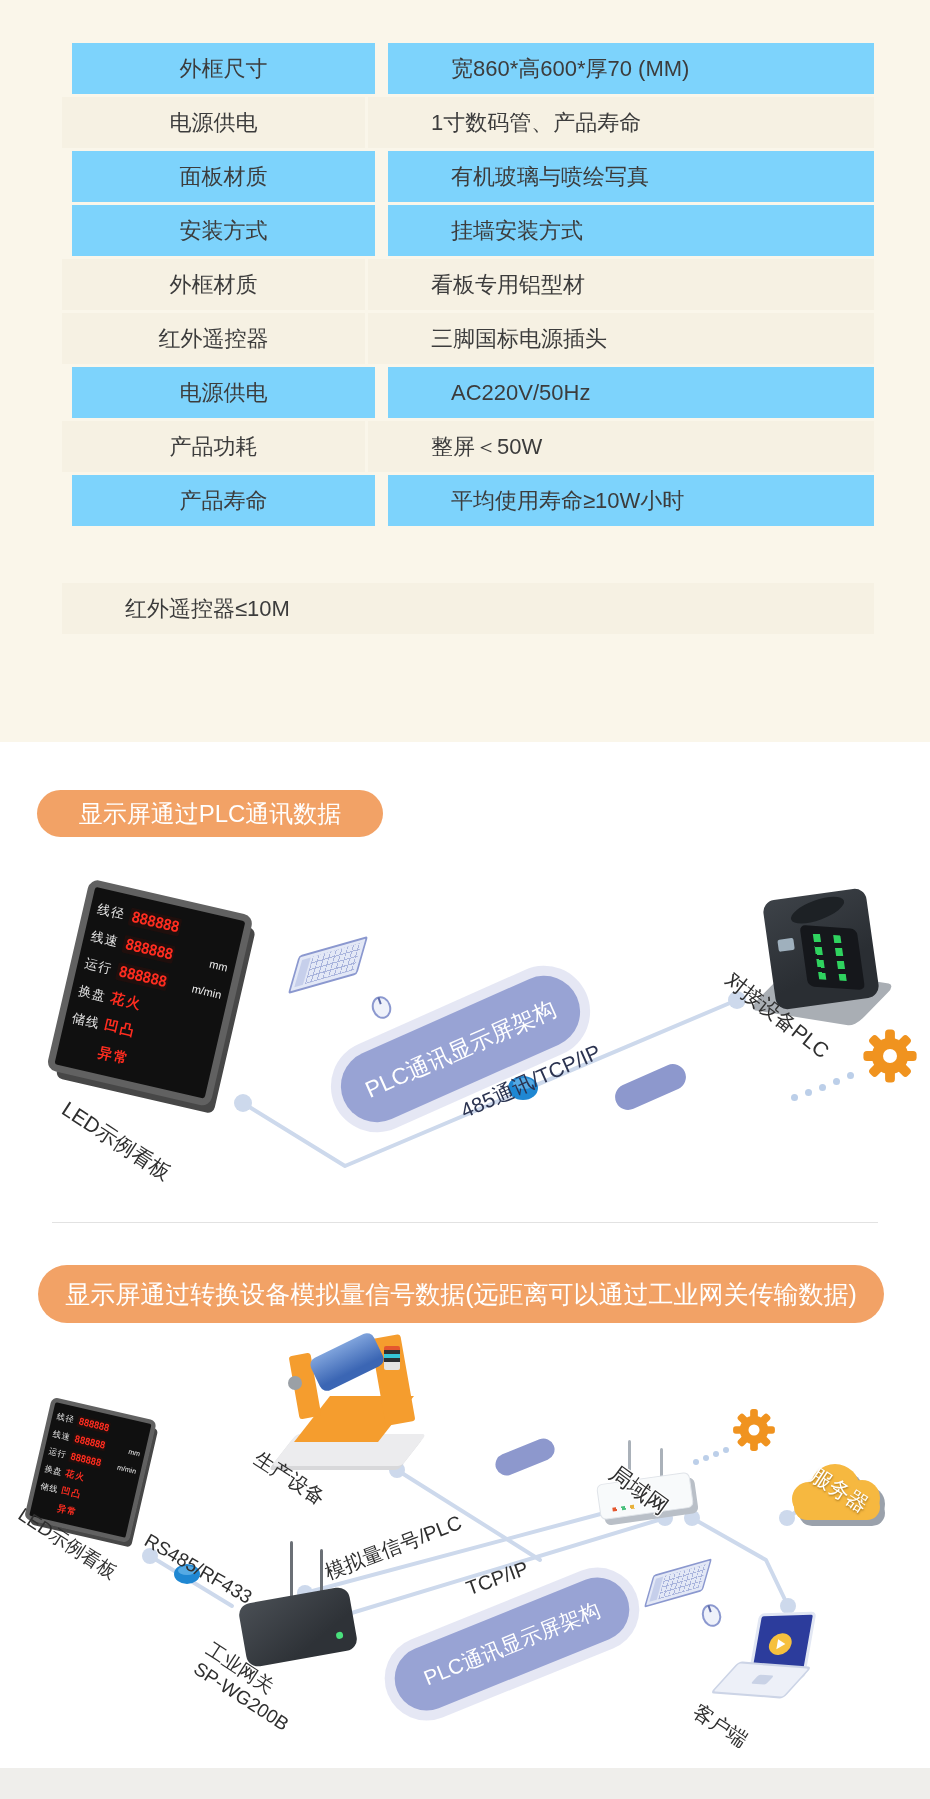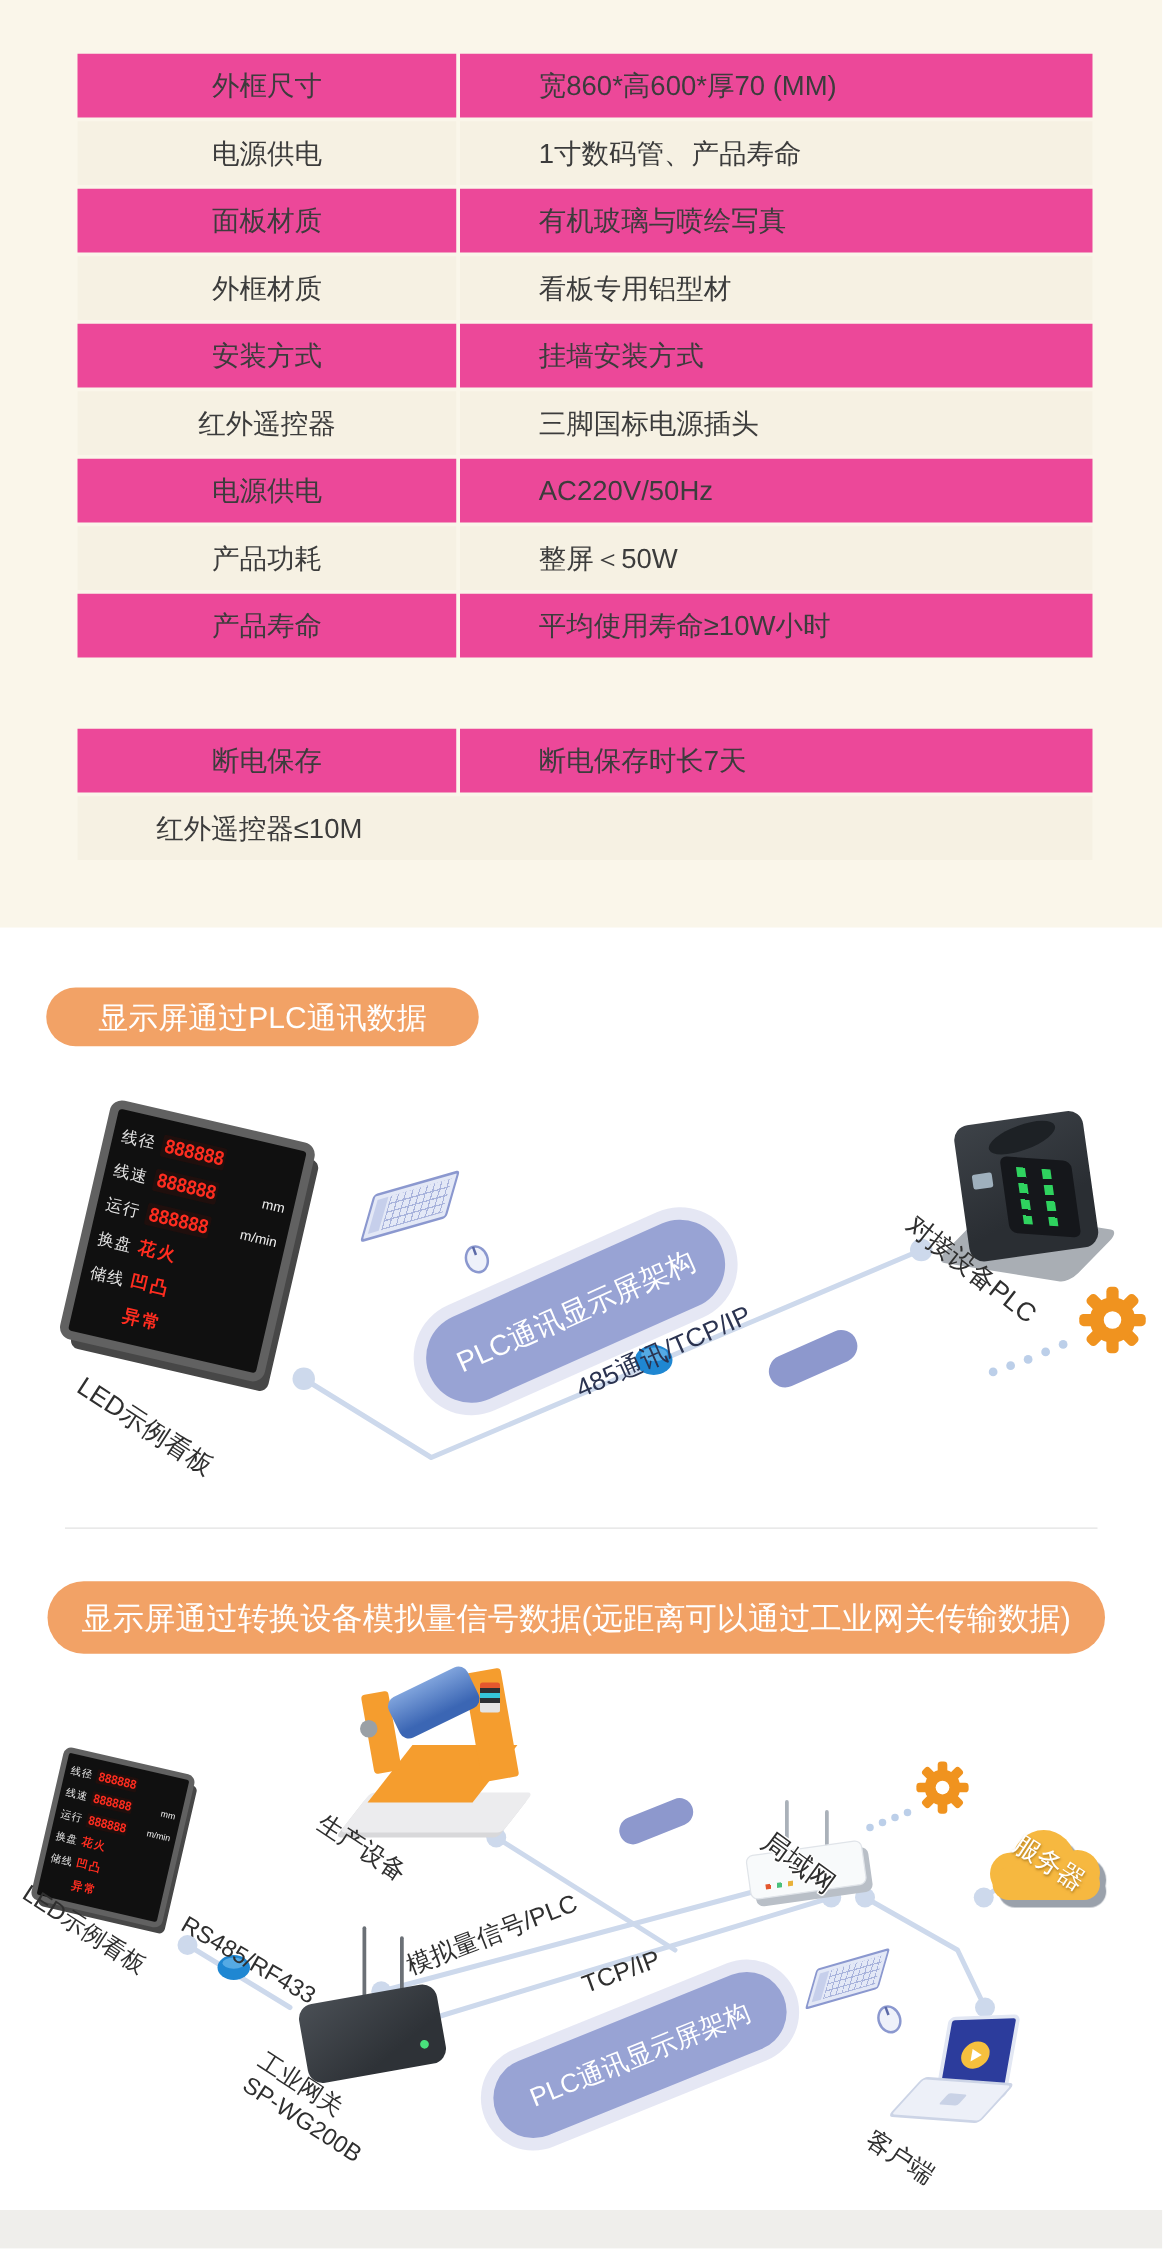--- a/index.html
+++ b/index.html
@@ -10,21 +10,21 @@
   .bg-cream{left:0;top:0;width:930px;height:742px;background:#faf6ea;}
   .bg-footer{left:0;top:1768px;width:930px;height:31px;background:#efeeeb;}
   .divider{left:52px;top:1222px;width:826px;height:1px;background:#e2e2e2;}
 
   
   .spec-table{left:62px;top:43px;width:812px;}
   .spec-row{display:flex;height:51px;margin-bottom:3px;}
   .spec-row .spec-label{width:303px;margin-right:3px;display:flex;align-items:center;justify-content:center;
       font-size:22px;}
   .spec-row .spec-value{flex:1;display:flex;align-items:center;padding-left:63px;font-size:22px;}
-  .spec-row.dark  .spec-label,.spec-row.dark  .spec-value{background:#ec4899;}
+  .spec-row.dark  .spec-label,.spec-row.dark  .spec-value{background:#7dd3fc;margin-left:10px;}
   .spec-row.light .spec-label,.spec-row.light .spec-value{background:#f6f1e3;}
 
   
   .hdr{background:#f2a266;color:#fff;display:flex;align-items:center;justify-content:center;
        white-space:nowrap;}
   .hdr1{left:37px;top:790px;width:346px;height:47px;border-radius:24px;font-size:24px;}
   .hdr2{left:38px;top:1265px;width:846px;height:58px;border-radius:29px;font-size:25px;}
 
   
   svg.wire{left:0;top:0;pointer-events:none;}
@@ -183,49 +183,45 @@
         <div class="spec-value">宽860*高600*厚70 (MM)</div>
       </div>
       <div class="spec-row light">
         <div class="spec-label">电源供电</div>
         <div class="spec-value">1寸数码管、产品寿命</div>
       </div>
       <div class="spec-row dark">
         <div class="spec-label">面板材质</div>
         <div class="spec-value">有机玻璃与喷绘写真</div>
       </div>
-      <div class="spec-row light">
-        <div class="spec-label">外框材质</div>
-        <div class="spec-value">看板专用铝型材</div>
-      </div>
       <div class="spec-row dark">
         <div class="spec-label">安装方式</div>
         <div class="spec-value">挂墙安装方式</div>
       </div>
       <div class="spec-row light">
+        <div class="spec-label">外框材质</div>
+        <div class="spec-value">看板专用铝型材</div>
+      </div>
+      <div class="spec-row light">
         <div class="spec-label">红外遥控器</div>
         <div class="spec-value">三脚国标电源插头</div>
       </div>
       <div class="spec-row dark">
         <div class="spec-label">电源供电</div>
         <div class="spec-value">AC220V/50Hz</div>
       </div>
       <div class="spec-row light">
         <div class="spec-label">产品功耗</div>
         <div class="spec-value">整屏＜50W</div>
       </div>
       <div class="spec-row dark">
         <div class="spec-label">产品寿命</div>
         <div class="spec-value">平均使用寿命≥10W小时</div>
       </div>
       <div class="spec-row light">
-      </div>
-      <div class="spec-row dark">
-        <div class="spec-label">断电保存</div>
-        <div class="spec-value">断电保存时长7天</div>
       </div>
       <div class="spec-row light">
         <div class="spec-value">红外遥控器≤10M</div>
       </div>
     </div>
 
   <div class="abs hdr hdr1">
     <span>显示屏通过PLC通讯数据</span>
   </div>
 

